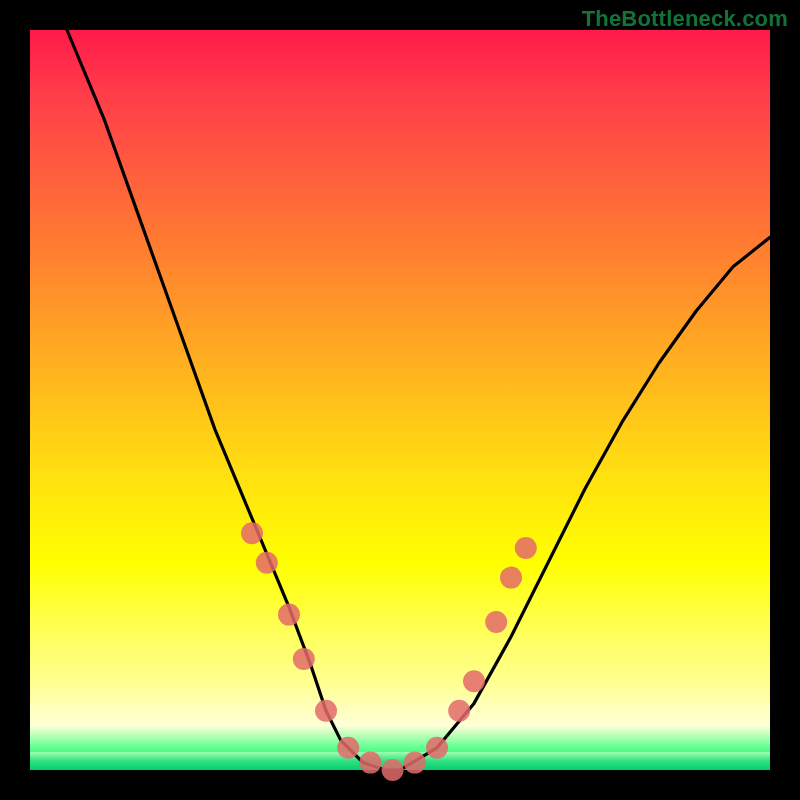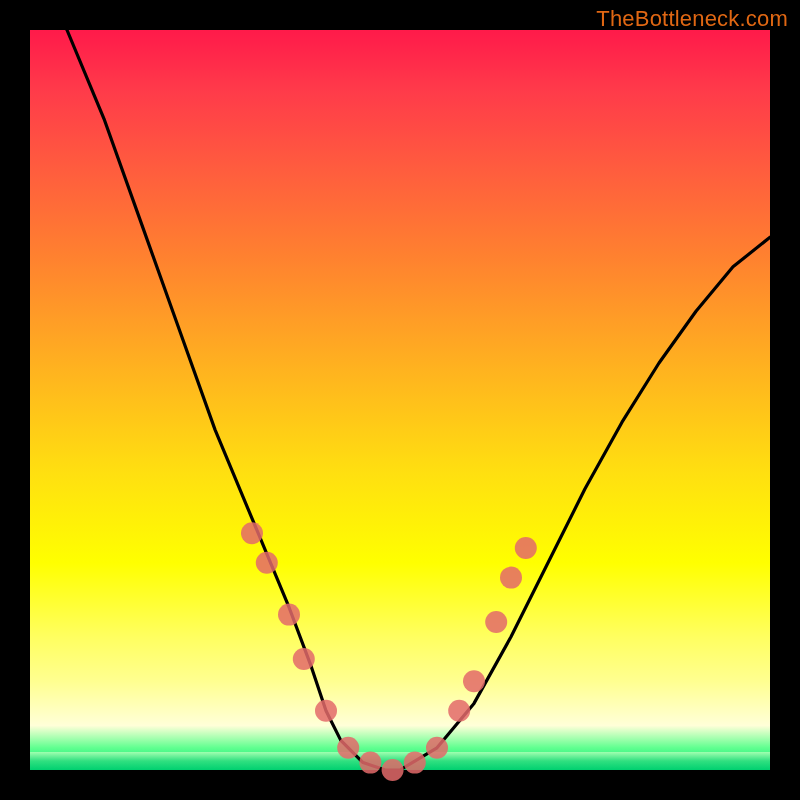--- a/index.html
+++ b/index.html
@@ -48,22 +48,22 @@
       #30e080 50%,
       #00d070 100%
     );
   }
   .watermark {
     position: absolute;
     top: 6px;
     right: 12px;
     font-family: Arial, Helvetica, sans-serif;
     font-size: 22px;
-    font-weight: 400;
-    color: #f97316;
+    font-weight: 700;
+    color: #15803d;
     opacity: 0.9;
     letter-spacing: 0.2px;
   }
   svg.curve {
     position: absolute;
     left: 0;
     top: 0;
     width: 740px;
     height: 740px;
     overflow: visible;

